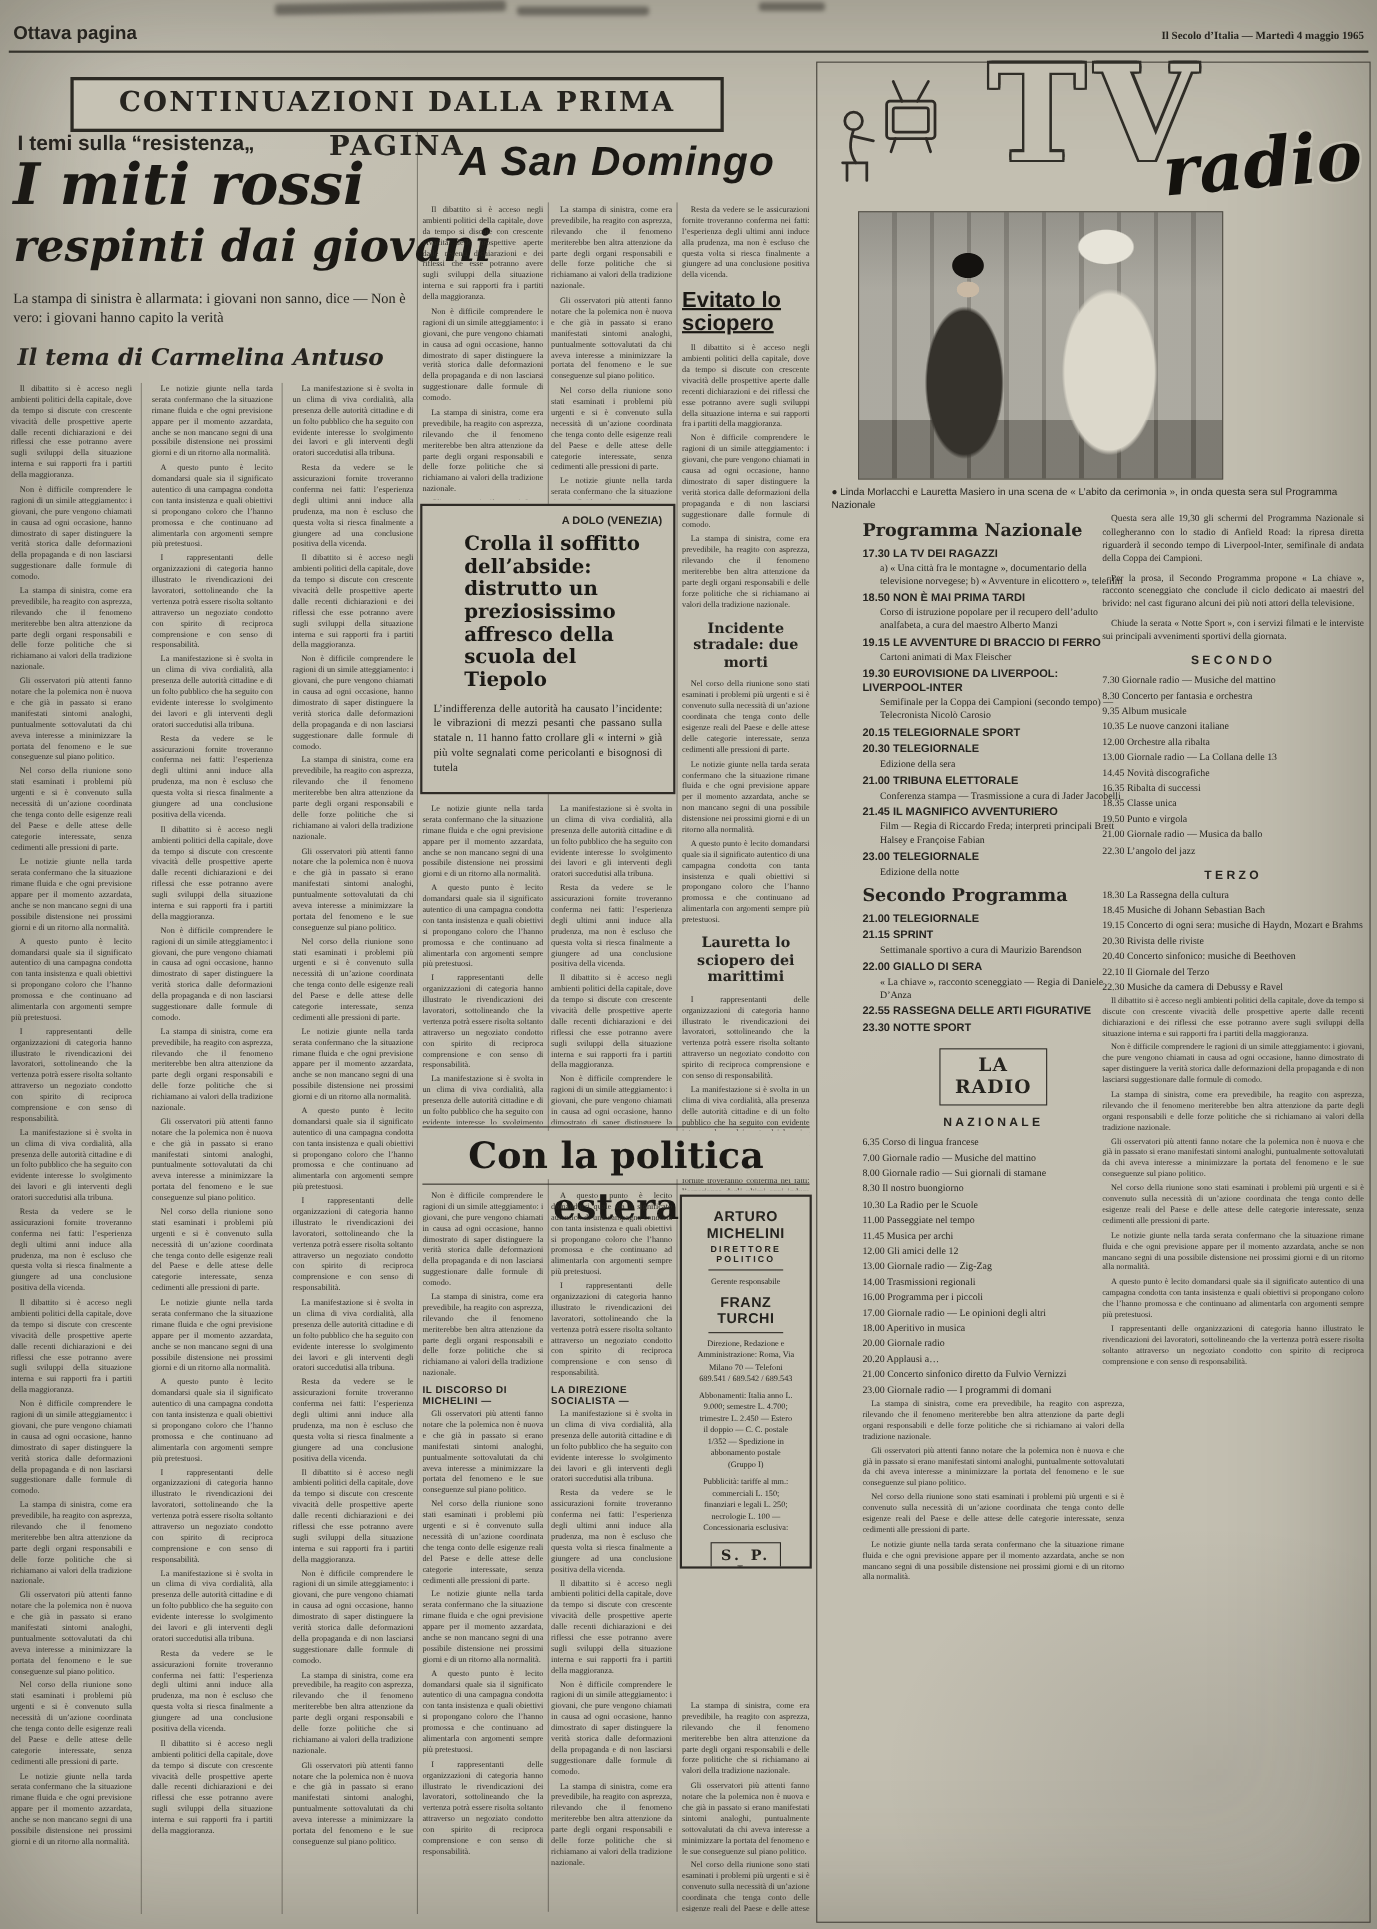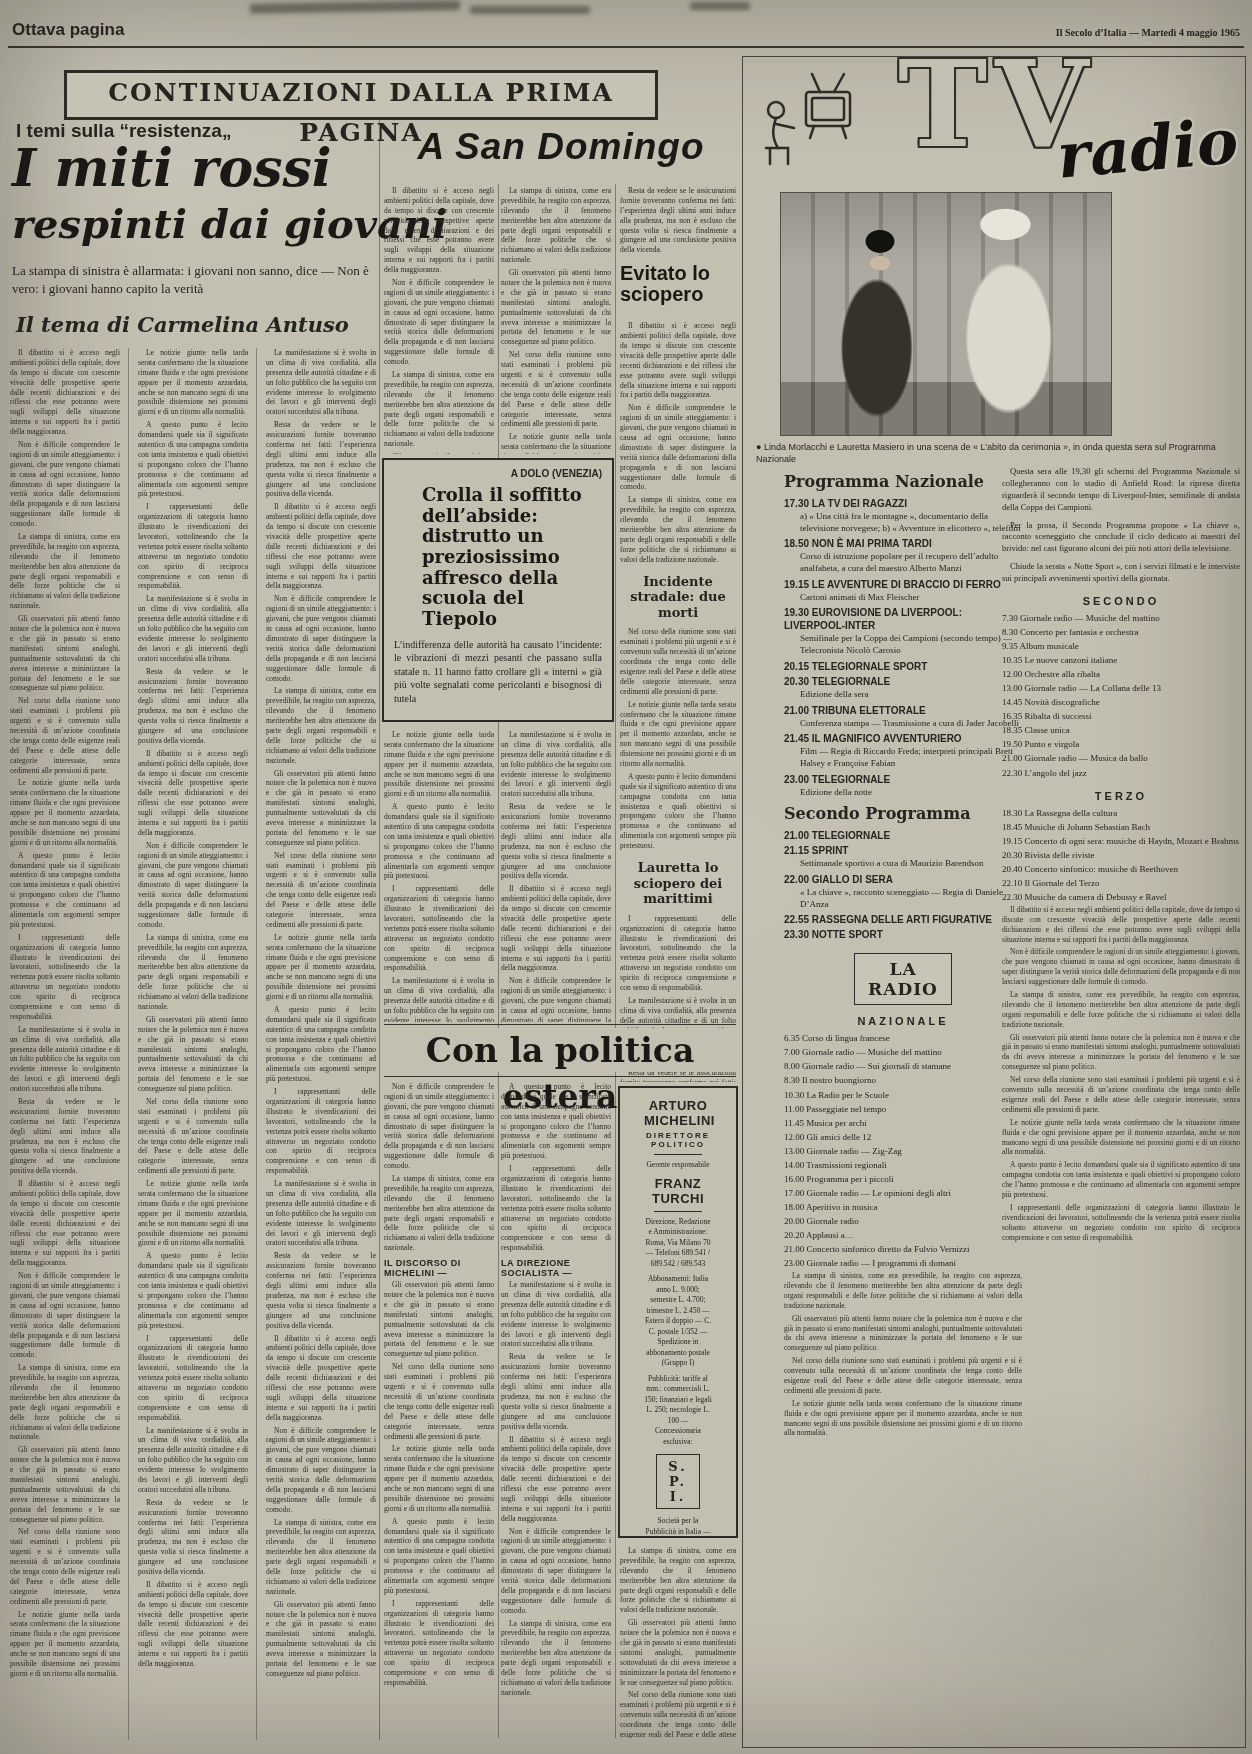--- a/index.html
+++ b/index.html
@@ -32,35 +32,35 @@
   .leftcols{left:10px;top:348px;width:366px;height:1392px;display:flex;gap:9px;overflow:hidden;}
   .leftcols .col{flex:1;overflow:hidden;border-right:1px solid rgba(45,42,36,.4);padding-right:8px;}
   .leftcols .col:last-child{border-right:none;padding-right:0;}
 
   .gp{font:7.5px/1.32 "Liberation Serif", serif;text-align:justify;margin:0 0 3px;text-indent:8px;color:#2c2a24;}
 
   .sdhead{left:386px;top:118px;width:350px;height:58px;text-align:center;
     font:italic bold 37px/58px "Liberation Sans", sans-serif;letter-spacing:1px;color:#1b1915;}
 
   .mcol{position:absolute;overflow:hidden;}
-  .b-hh{font:bold 20px/1.05 "Liberation Sans", sans-serif;margin:8px 0 16px;color:#1b1915;}
+  .b-hh{font:bold 20px/1.05 "Liberation Sans", sans-serif;margin:8px 0 6px;color:#1b1915;text-decoration:underline;}
   .b-ch{font:bold 13px/1.2 "DejaVu Serif", serif;text-align:center;margin:9px 2px 7px;}
   .b-lead{font:bold 9px "Liberation Sans", sans-serif;margin:5px 0 2px;letter-spacing:.5px;}
 
   .tiepolo{left:382px;top:458px;width:232px;height:264px;border:2px solid #2e2b26;background:#c3bfb1;
     box-sizing:border-box;padding:8px 10px;overflow:hidden;}
   .tp-date{text-align:right;font:bold 10px "Liberation Sans", sans-serif;margin-bottom:6px;}
   .tp-head{font:bold 18px/1.15 "DejaVu Serif", serif;margin-bottom:8px;color:#1b1915;margin-left:28px;}
   .tp-deck{font:10px/1.35 "Liberation Serif", serif;text-align:justify;}
 
   .polhead{left:384px;top:1028px;width:352px;height:44px;background:#c3bfb1;text-align:center;
     font:bold 33px/46px "DejaVu Serif", serif;color:#1b1915;}
 
-  .mastbox{left:618px;top:1086px;width:120px;height:452px;border:2px solid #2e2b26;background:#c3bfb1;
-    box-sizing:border-box;padding:8px 24px;text-align:center;overflow:hidden;}
+  .mastbox{left:618px;top:1086px;width:120px;height:340px;border:2px solid #2e2b26;background:#c3bfb1;
+    box-sizing:border-box;padding:8px 14px;text-align:center;overflow:hidden;}
   .mb-name{font:bold 13px "Liberation Sans", sans-serif;letter-spacing:.5px;margin-top:2px;}
   .mb-role{font:bold 8px "Liberation Sans", sans-serif;letter-spacing:2px;margin:3px 0 5px;}
   .mb-rule{height:1px;background:#2e2b26;margin:5px 10px;}
   .mb-small{font:7.5px/1.4 "Liberation Serif", serif;text-align:center;margin:5px 0;}
   .mb-agency{border:1px solid #2e2b26;font:bold 13px "DejaVu Serif", serif;letter-spacing:3px;padding:4px 0;margin:7px 12px;}
 
   .tvouter{left:742px;top:56px;width:502px;height:1690px;border:1px solid #45423a;}
   .tvlogo{left:862px;top:54px;width:380px;height:128px;}
   .tvlogo .tv{position:absolute;left:36px;top:-16px;font:bold 120px/1.1 "DejaVu Serif", serif;letter-spacing:8px;
     color:#c3bfb1;text-shadow:2px 0 0 #2f2d27,-2px 0 0 #2f2d27,0 2px 0 #2f2d27,0 -2px 0 #2f2d27,

